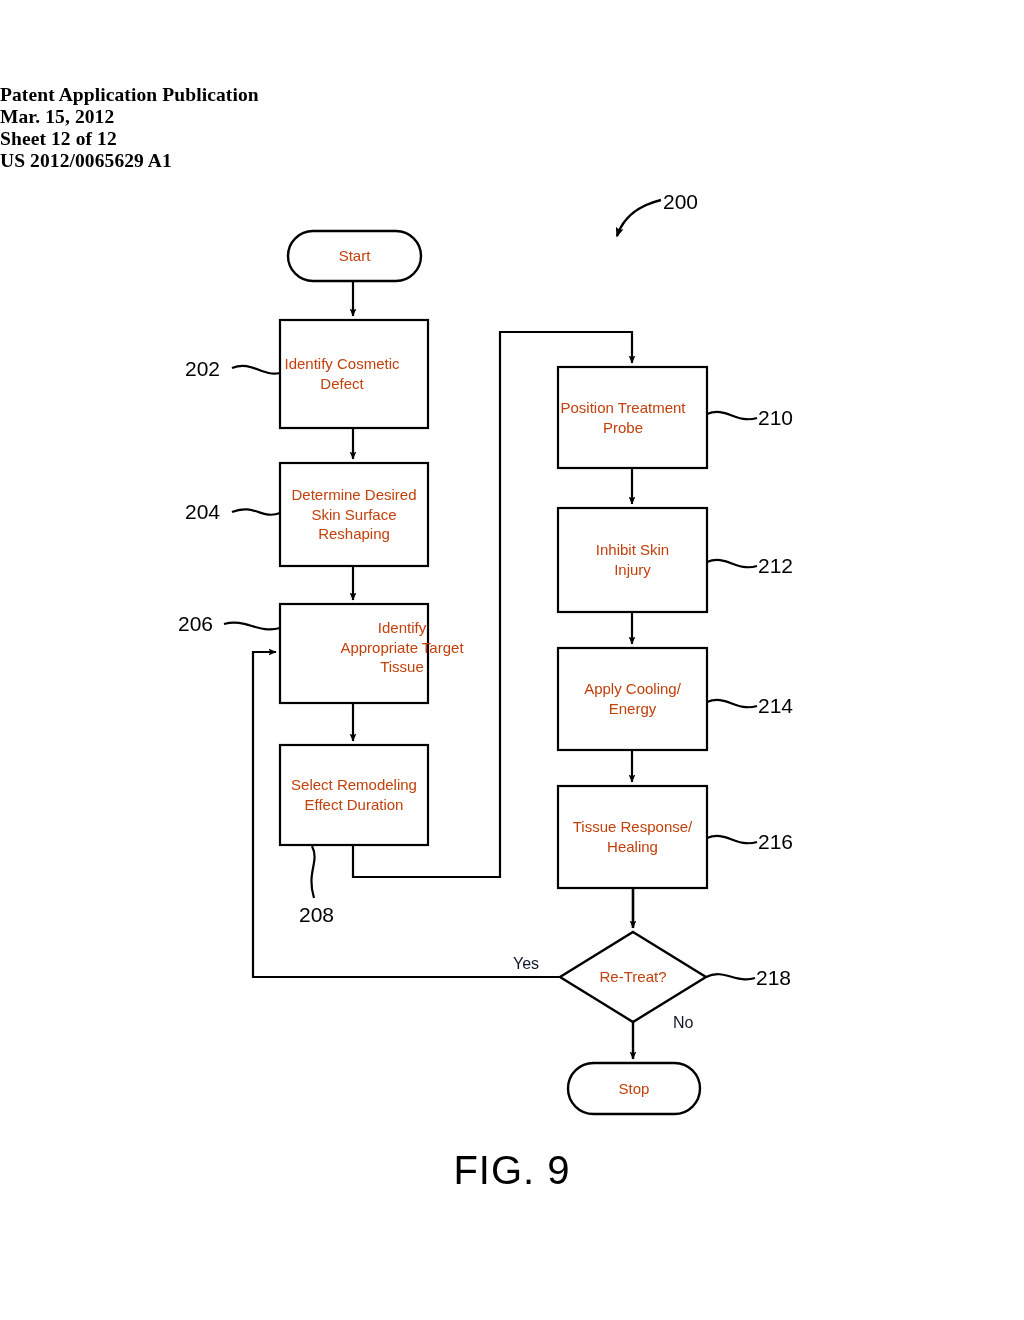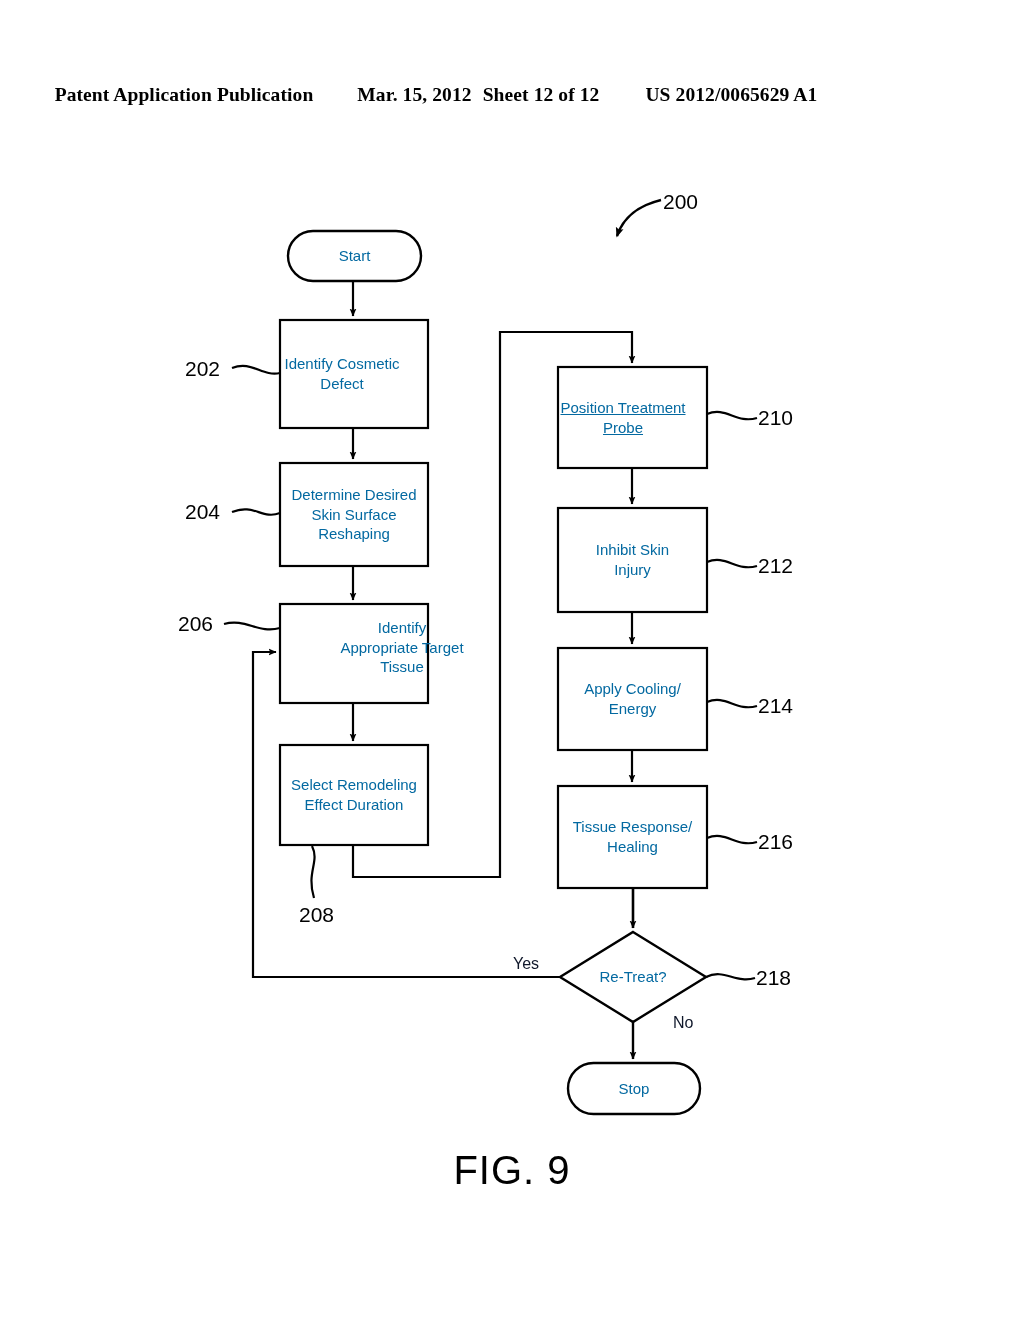--- a/index.html
+++ b/index.html
@@ -19,26 +19,27 @@
 
   
   #page-header {
     position: absolute;
     left: 0;
     top: 84px;
     width: 872px;
     height: 28px;
     display: flex;
     align-items: baseline;
-    justify-content: center;
+    justify-content: space-between;
     font-family: "Liberation Serif", serif;
     font-weight: bold;
     font-size: 19.5px;
     letter-spacing: 0.1px;
     white-space: nowrap;
+    flex-direction: column;
   }
   #page-header .hdr-pub      { margin-right: 44px; }
   #page-header .hdr-date     { margin-right: 11px; }
   #page-header .hdr-sheet    { margin-right: 46px; }
   #page-header .hdr-docnum   { }
 
   
   #figure-canvas {
     position: absolute;
     left: 0;
@@ -55,21 +56,21 @@
   
   .node-label {
     position: absolute;
     display: flex;
     align-items: center;
     justify-content: center;
     text-align: center;
     font-family: "Liberation Sans", sans-serif;
     font-size: 15px;
     line-height: 1.33;
-    color: #0369a1;
+    color: #c2410c;
     white-space: pre-line;
     pointer-events: none;
   }
 
   .ref-num {
     position: absolute;
     font-family: "Liberation Sans", sans-serif;
     font-size: 21px;
     color: #000;
     white-space: nowrap;
@@ -191,21 +192,21 @@
 Skin Surface
 Reshaping</div>
 
   <div class="node-label" style="left:280px; top:598px; width:148px; height:99px;padding-left:48px;">Identify
 Appropriate Target
 Tissue</div>
 
   <div class="node-label" style="left:280px; top:745px; width:148px; height:100px;">Select Remodeling
 Effect Duration</div>
 
-  <div class="node-label" style="left:558px; top:367px; width:130px; height:101px;text-decoration:underline;">Position Treatment
+  <div class="node-label" style="left:558px; top:367px; width:130px; height:101px;">Position Treatment
 Probe</div>
 
   <div class="node-label" style="left:558px; top:508px; width:149px; height:104px;">Inhibit Skin
 Injury</div>
 
   <div class="node-label" style="left:558px; top:786px; width:149px; height:102px;">Tissue Response/
 Healing</div>
 
   <div class="node-label" style="left:558px; top:648px; width:149px; height:102px;">Apply Cooling/
 Energy</div>

